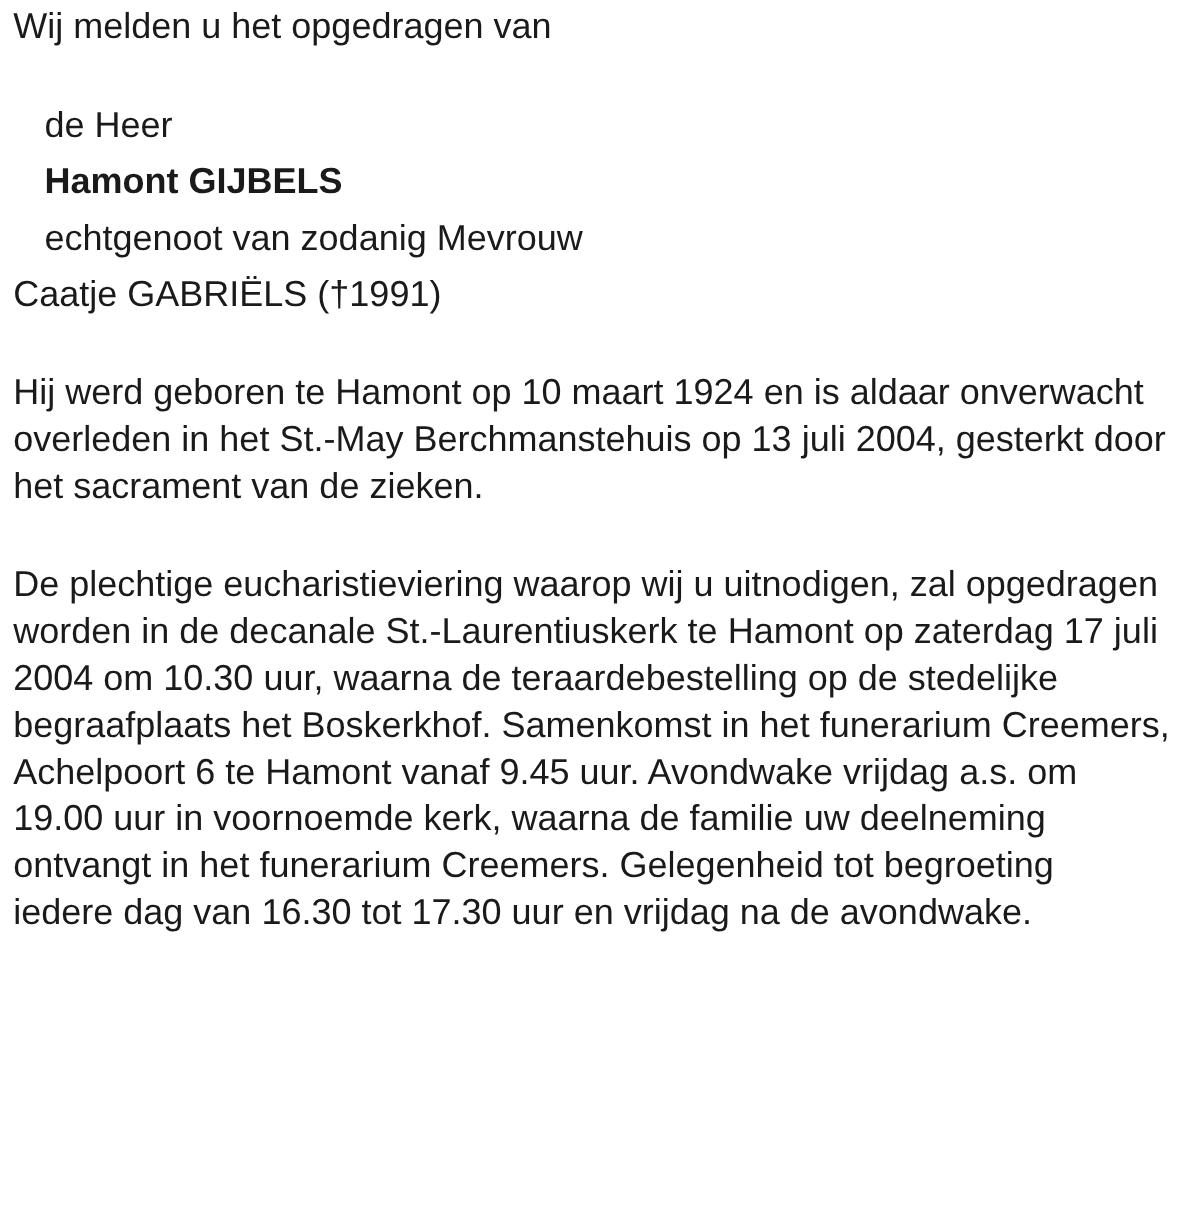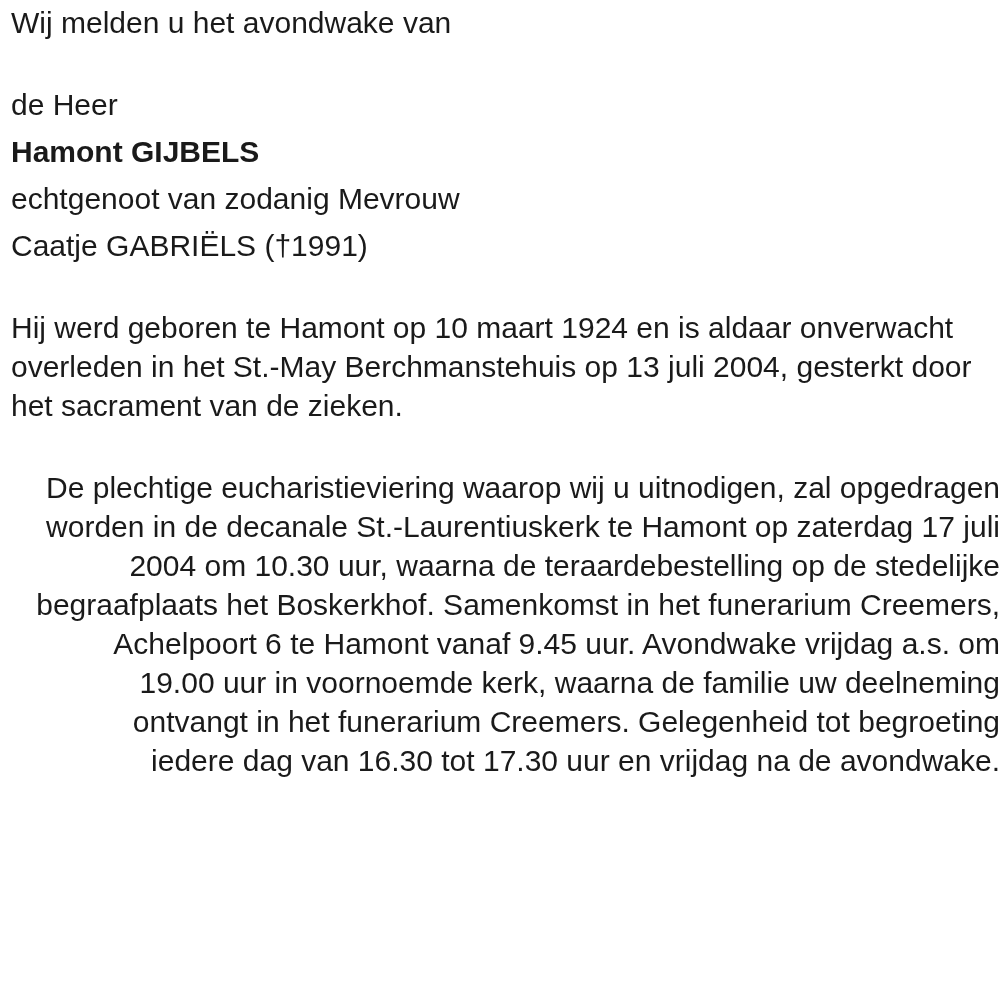--- a/index.html
+++ b/index.html
@@ -17,31 +17,31 @@
     font-size: 30px;
     line-height: 39px;
     padding: 3px 0 0 11px;
     box-sizing: border-box;
   }
   p {
     margin: 0;
     white-space: pre;
   }
   .gap-blank   { margin-bottom: 43px; } 
-  .gap-small   { margin-bottom: 8px;  } 
-  .gap-service { margin-bottom: 46px; text-align: right; }
+  .gap-small   { margin-bottom: 8px; margin-left: 26px;  } 
+  .gap-service { margin-bottom: 46px; }
   .gap-rouw    { margin-bottom: 45px; }
   .bold { font-weight: 700; }
 </style>
 </head>
 <body>
 
 <div class="page">
 
-  <p class="gap-blank">Wij melden u het avondwake van</p>
+  <p class="gap-blank">Wij melden u het opgedragen van</p>
 
   <p class="gap-small">de Heer</p>
 
   <p class="gap-small bold">Hamont GIJBELS</p>
 
   <p class="gap-small">echtgenoot van zodanig Mevrouw</p>
 
   <p class="gap-blank">Caatje GABRIËLS (†1991)</p>
 
   <p class="gap-blank">Hij werd geboren te Hamont op 10 maart 1924 en is aldaar onverwacht

